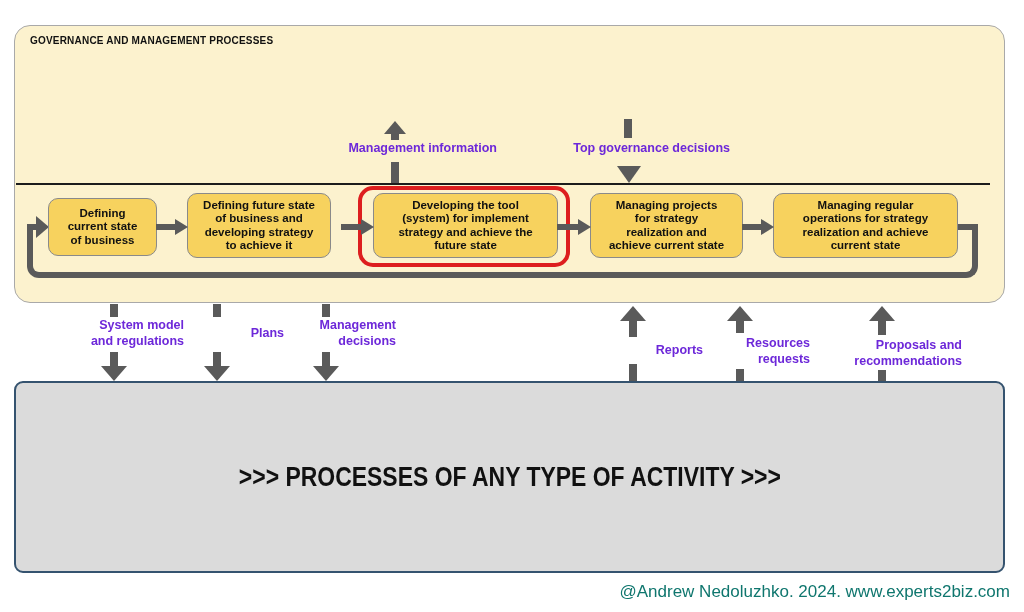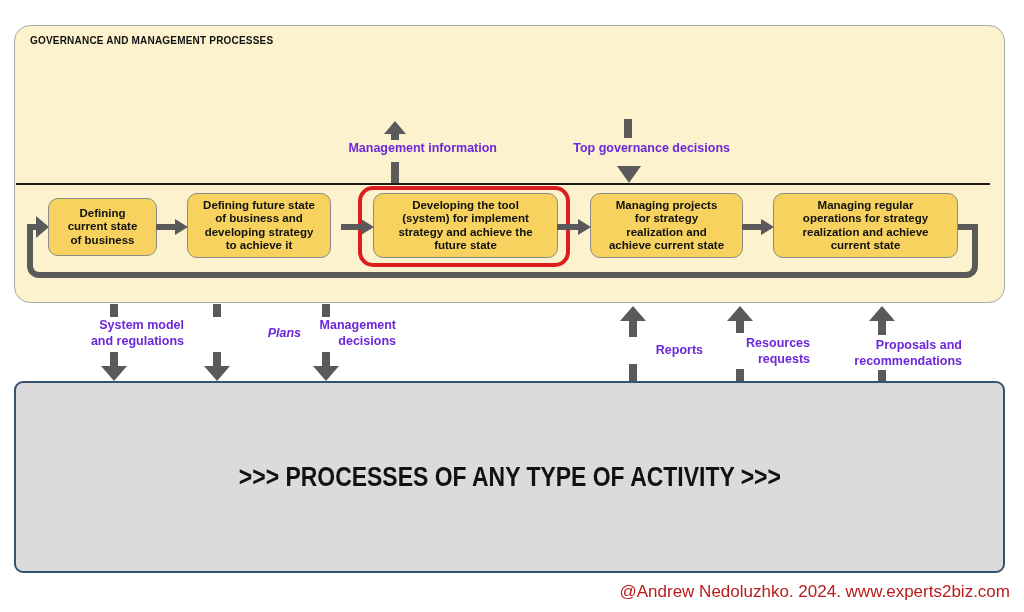--- a/index.html
+++ b/index.html
@@ -74,21 +74,21 @@
     border-left:6px solid var(--arrow-gray,#5A5A5A);
     border-right:6px solid var(--arrow-gray,#5A5A5A);
     border-bottom:6px solid var(--arrow-gray,#5A5A5A);
     border-radius:0 0 12px 12px;
   }
   .loop-head{position:absolute;left:36px;top:216px;width:0;height:0;
     border-top:11px solid transparent;border-bottom:11px solid transparent;
     border-left:13px solid var(--arrow-gray,#5A5A5A);}
 
   .footer-credit{
-    position:absolute;right:14px;top:582px;font-size:17px;color:#b91c1c;
+    position:absolute;right:14px;top:582px;font-size:17px;color:#0f766e;
   }
 </style>
 </head>
 <body>
 
 <div id="stage">
 
   <div class="gov-container"></div>
   <div class="main-title">GOVERNANCE AND MANAGEMENT PROCESSES</div>
 
@@ -143,21 +143,21 @@
   <div class="seg" style="left:742px;top:224px;width:20px;height:6px;"></div>
   <div class="head-right" style="left:761px;top:219px;"></div>
 
   <div class="seg" style="left:110px;top:304px;width:8px;height:13px;"></div>
   <div class="flow-label" style="left:44px;top:317px;width:140px;">System model
 and regulations</div>
   <div class="seg" style="left:110px;top:352px;width:8px;height:15px;"></div>
   <div class="head-down" style="left:101px;top:366px;"></div>
 
   <div class="seg" style="left:213px;top:304px;width:8px;height:13px;"></div>
-  <div class="flow-label" style="left:161px;top:325px;width:140px;font-style:italic;">Plans</div>
+  <div class="flow-label" style="left:144px;top:325px;width:140px;">Plans</div>
   <div class="seg" style="left:213px;top:352px;width:8px;height:15px;"></div>
   <div class="head-down" style="left:204px;top:366px;"></div>
 
   <div class="seg" style="left:322px;top:304px;width:8px;height:13px;"></div>
   <div class="flow-label" style="left:256px;top:317px;width:140px;">Management
 decisions</div>
   <div class="seg" style="left:322px;top:352px;width:8px;height:15px;"></div>
   <div class="head-down" style="left:313px;top:366px;"></div>
 
   <div class="head-up" style="left:620px;top:306px;"></div>

